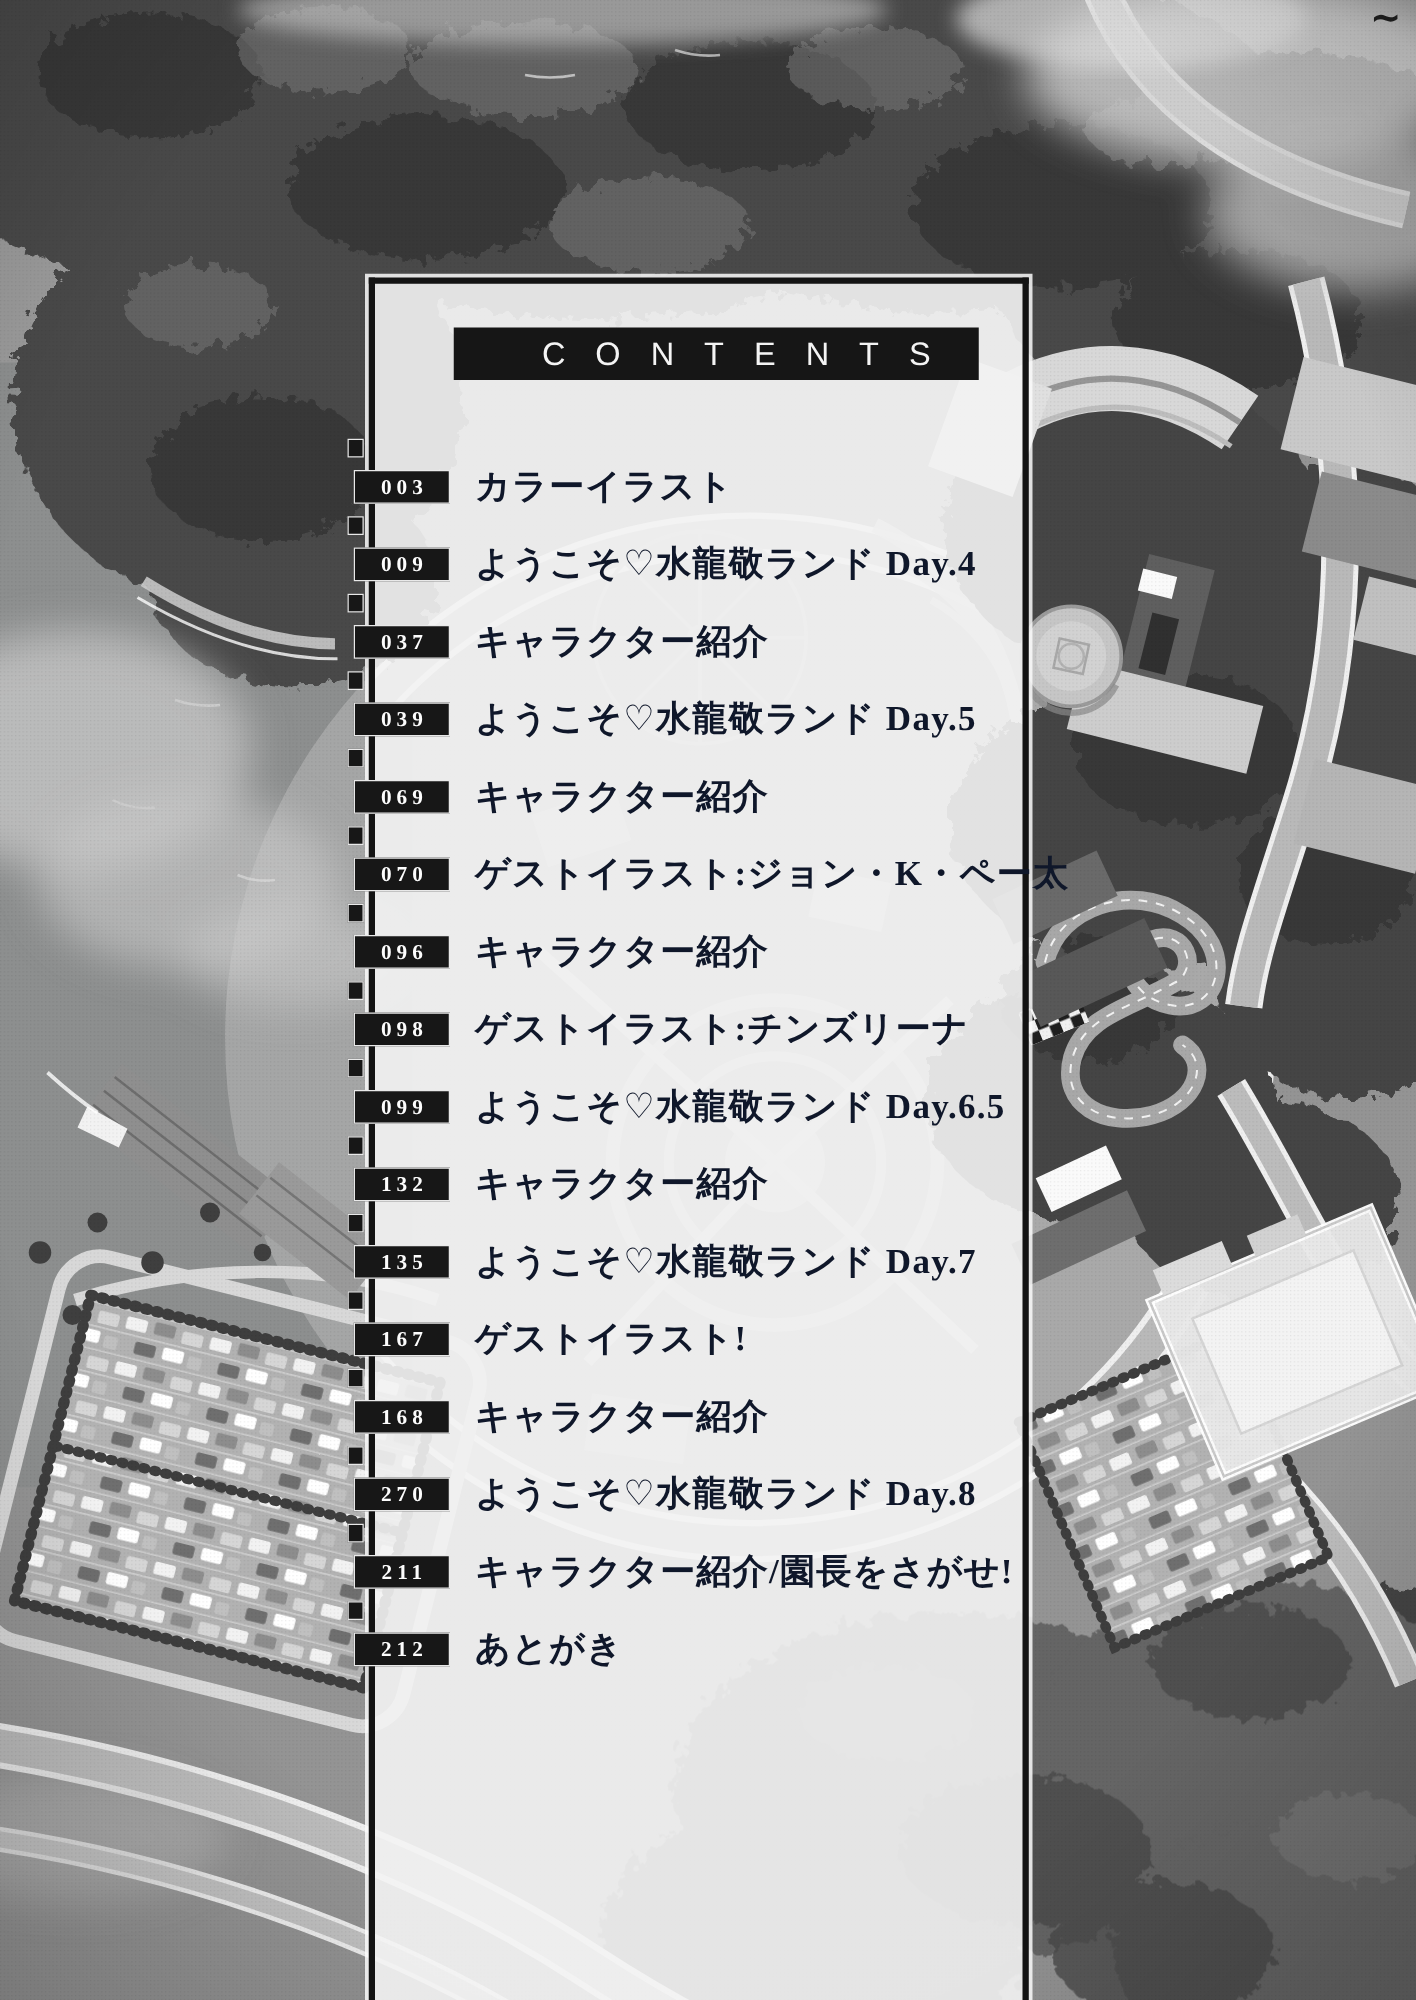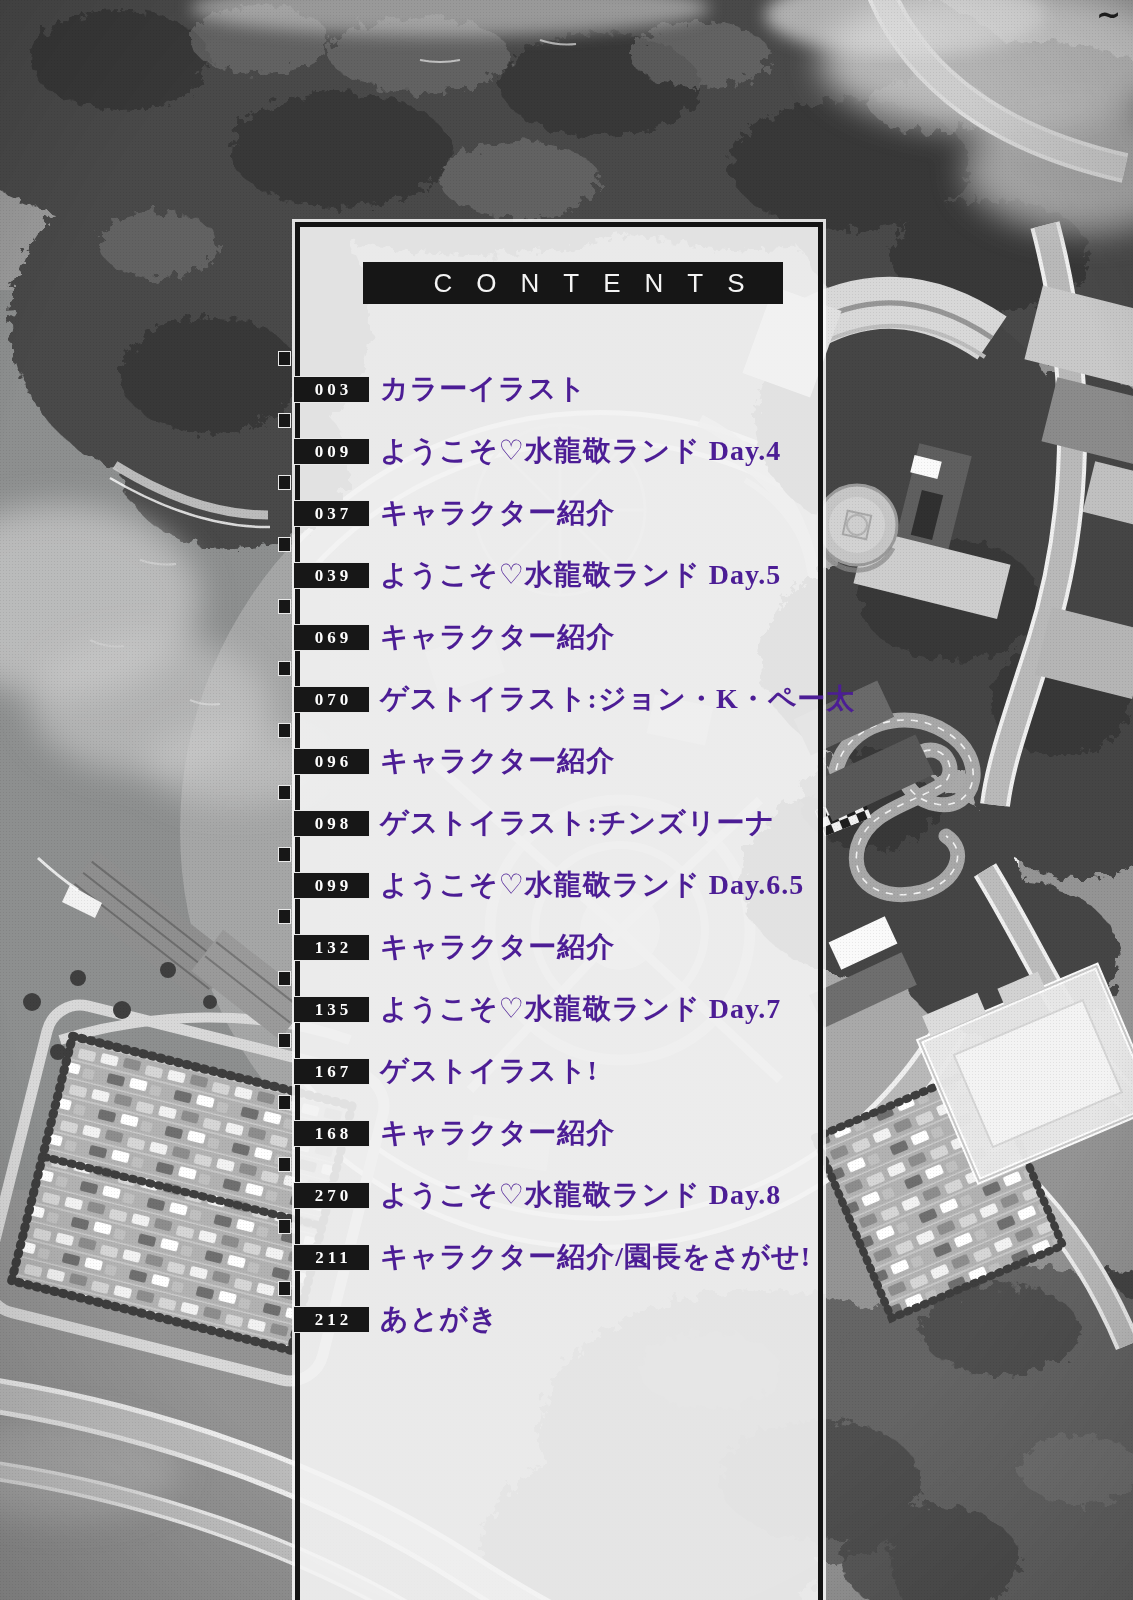--- a/index.html
+++ b/index.html
@@ -32,33 +32,33 @@
     letter-spacing:24px;text-indent:24px;white-space:nowrap;
   }
   
   .toc{position:absolute;left:283px;top:376px;width:560px;}
   .row{position:relative;height:62px;}
   .tab{
     position:absolute;left:-5px;top:-25px;width:13px;height:15px;
     background:#171717;border:1px solid #e9e9e9;box-sizing:border-box;
   }
   .pagebox{
-    position:absolute;left:10px;top:0;width:77px;height:27px;
+    position:absolute;left:0;top:0;width:77px;height:27px;
     background:#171717;border:1px solid #e9e9e9;box-sizing:border-box;
     display:flex;align-items:center;justify-content:center;
   }
   .pagenum{
     font-family:"Liberation Serif","DejaVu Serif",serif;
     font-size:17px;font-weight:700;color:#fdfdfd;
     letter-spacing:4px;text-indent:4px;line-height:1;
   }
   .entry-title{
     position:absolute;left:97px;top:-6px;white-space:nowrap;
     font-family:"Liberation Serif","DejaVu Serif",serif;
-    font-size:28px;font-weight:700;color:#4c1d95;letter-spacing:1px;
+    font-size:28px;font-weight:700;color:#0f172a;letter-spacing:1px;
   }
 </style>
 </head>
 <body>
 
 <div class="page">
 
   <svg class="bg" viewBox="0 0 1133 1600" xmlns="http://www.w3.org/2000/svg">
     <defs>
       <filter id="rough" x="-20%" y="-20%" width="140%" height="140%">

